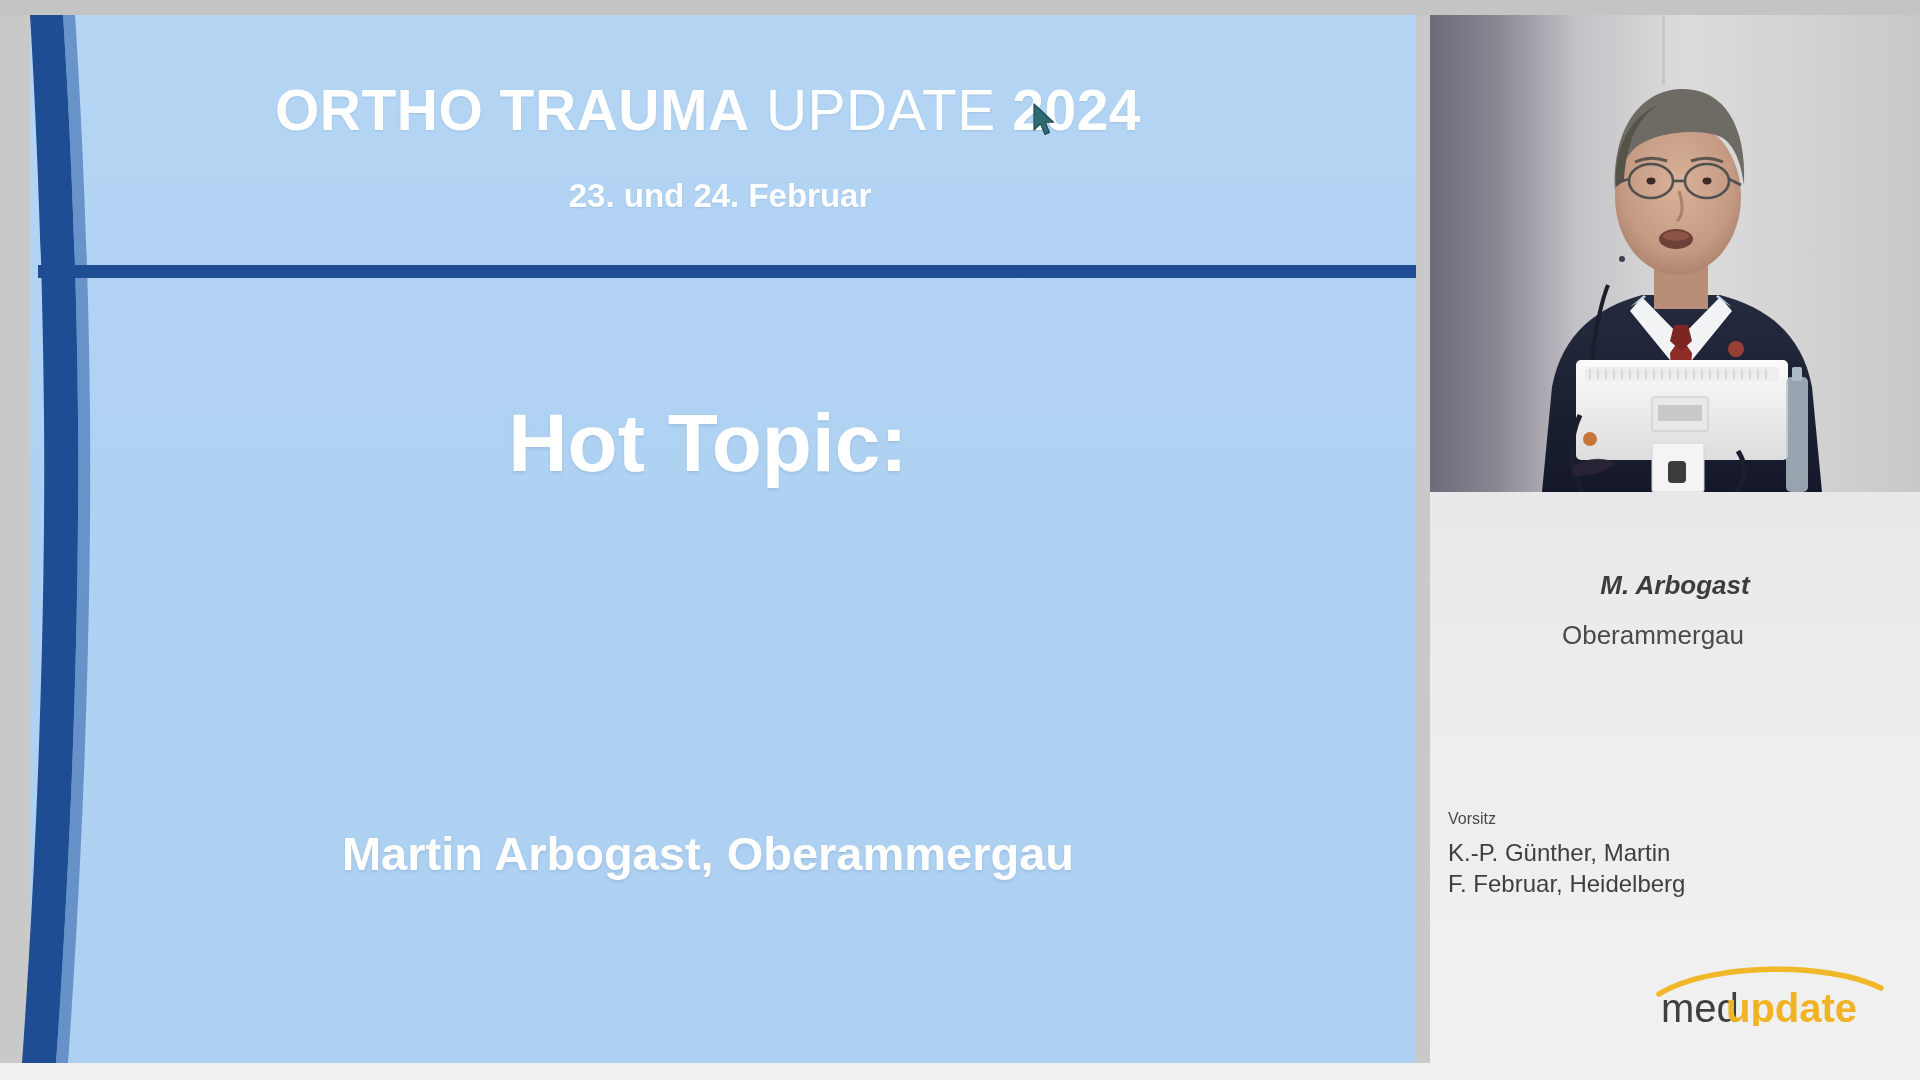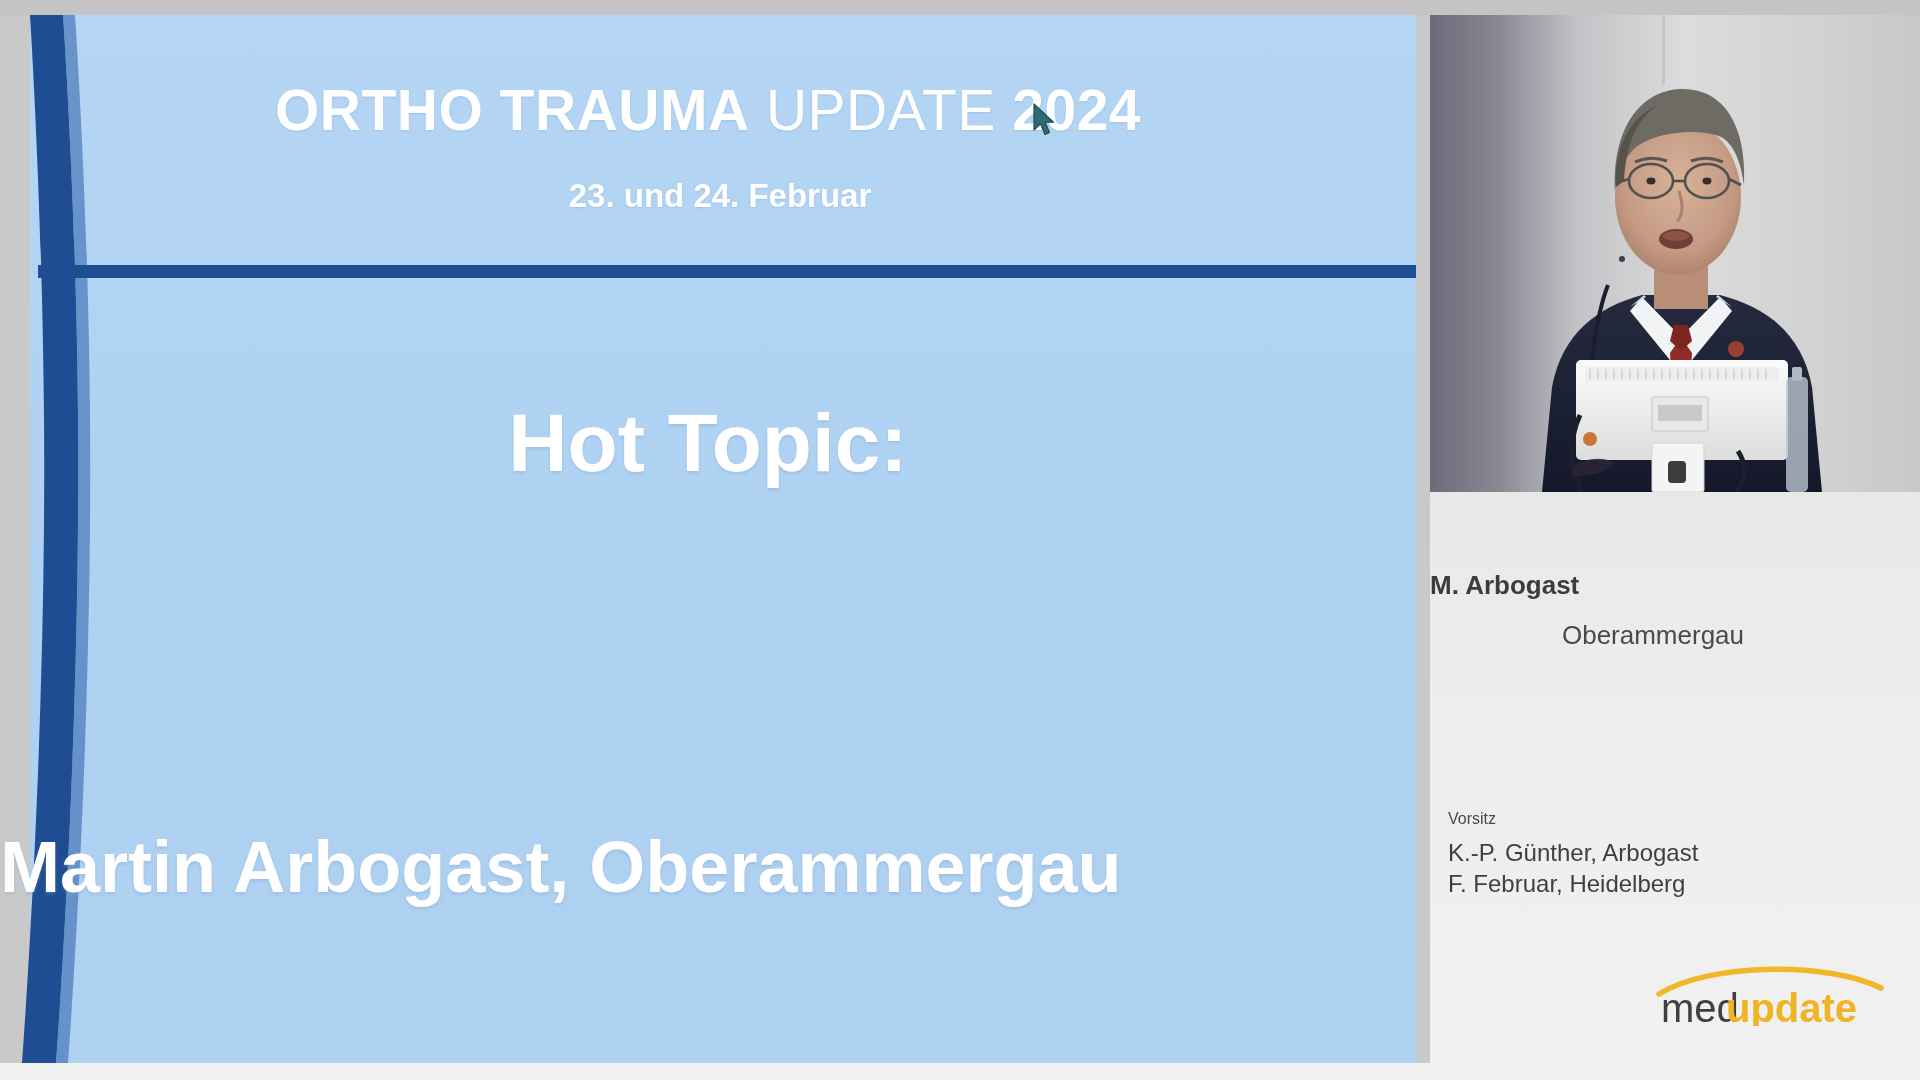--- a/index.html
+++ b/index.html
@@ -62,42 +62,42 @@
   
   .slide-body { position:absolute; left:0; top:259px; width:1144px; height:789px;border-radius:32px; }
   .hot-topic {
     position:absolute; left:0; top:122px; width:1416px;
     text-align:center; color:#ffffff;
     font-size:82px; font-weight:700; line-height:1.14;
     text-shadow:0 2px 3px rgba(120,160,200,.35);
   }
   .presenter {
     position:absolute; left:0; top:552px; width:1416px;
-    text-align:left; color:#ffffff;
-    font-size:72px; font-weight:700;
+    text-align:center; color:#ffffff;
+    font-size:47px; font-weight:700;
     text-shadow:0 2px 3px rgba(120,160,200,.35);
   }
 
   
   .cursor { position:absolute; left:1032px; top:88px; width:26px; height:34px; }
 
   
   .side-panel {
     position:absolute; left:1430px; top:15px; width:490px; height:1048px;
     background:linear-gradient(180deg,#dedede 0%,#e4e4e4 28%,#ececec 60%,#f1f1f1 100%);
   }
   .video-box {
     position:absolute; left:0; top:0; width:490px; height:477px;
     background:#8e8e96; overflow:hidden;
   }
   .video-box svg { display:block; }
 
   .speaker-name {
-    position:absolute; left:0; top:555px; width:490px; text-align:left;
-    font-size:26px; font-weight:700; color:#3c3c3c;
+    position:absolute; left:0; top:555px; width:490px; text-align:center;
+    font-size:26px; font-weight:700; color:#3c3c3c;font-style:italic;
   }
   .speaker-city {
     position:absolute; left:0; top:605px; width:446px; text-align:center;
     font-size:26px; font-weight:400; color:#4a4a4a;
   }
 
   .chair-block { position:absolute; left:18px; top:795px; width:460px; }
   .chair-label { font-size:16px; color:#4a4a4a; margin-bottom:10px; }
   .chair-person { font-size:24px; color:#3f3f3f; line-height:1.28; }
 
@@ -261,21 +261,21 @@
 
         <path d="M142,452 q22,-14 44,-4 q-20,16 -44,12 Z" fill="#2a2436" opacity=".85"></path>
       </svg>
     </div>
 
     <div class="speaker-name">M. Arbogast</div>
     <div class="speaker-city">Oberammergau</div>
 
     <div class="chair-block">
       <div class="chair-label">Vorsitz</div>
-      <div class="chair-person">K.-P. Günther, Arbogast</div>
+      <div class="chair-person">K.-P. Günther, Martin</div>
       <div class="chair-person">F. Februar, Heidelberg</div>
     </div>
   </div>
 
   <div class="logo">
     <svg width="230" height="66" viewBox="0 0 230 66" xmlns="http://www.w3.org/2000/svg">
       <path d="M4,34 C56,2 174,2 226,28" stroke="#f0b828" stroke-width="5.5" fill="none" stroke-linecap="round"></path>
       <text x="6" y="62" font-family="Liberation Sans, sans-serif" font-size="40" font-weight="400" fill="#3f3f3f">med</text>
       <text x="71" y="62" font-family="Liberation Sans, sans-serif" font-size="40" font-weight="700" fill="#f0b323">update</text>
     </svg>

